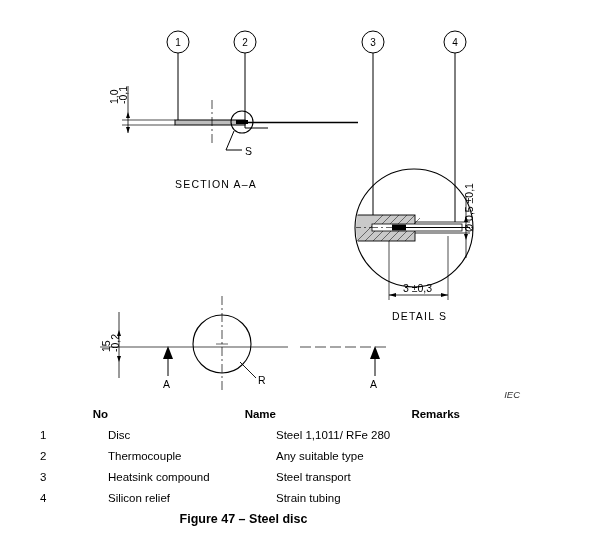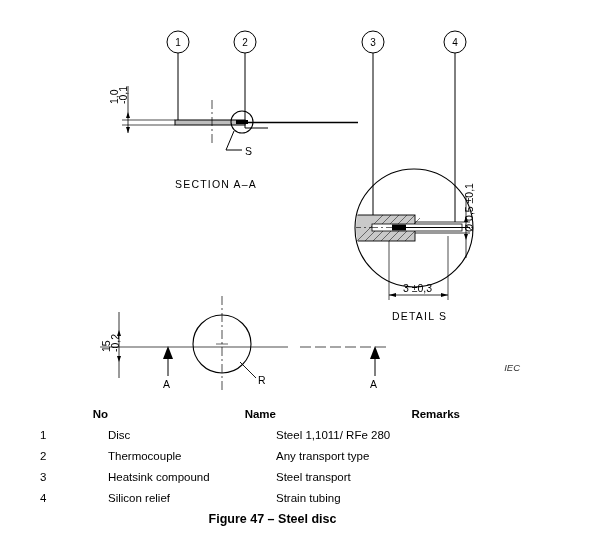--- a/index.html
+++ b/index.html
@@ -46,21 +46,21 @@
   }
 
   .cap {
     font-size: 10.5px;
     font-family: "Liberation Sans", sans-serif;
   }
   .cap-sp { letter-spacing: 1.2px; }
 
   .iec-mark {
     right: 92px;
-    top: 362px;
+    top: 389px;
     font-size: 9.5px;
     font-style: italic;
     color: #333;
   }
 
   
   .parts-table {
     position: absolute;
     left: 40px;
     top: 408px;
@@ -83,21 +83,20 @@
   .col-name { width: 168px; }
   .col-remarks { width: 184px; margin-top: 45px; }
 
   .fig-caption {
     width: 487px;
     left: 0;
     top: 512px;
     text-align: center;
     font-weight: bold;
     font-size: 12.5px;
-    margin-left: 29px;
   }
   svg { display: block; }
   text { fill: #000; }
 </style>
 </head>
 <body>
 
 <div id="root">
 
 
@@ -241,21 +240,21 @@
     </thead>
     <tbody>
       <tr>
         <td>1</td>
         <td>Disc</td>
         <td>Steel 1,1011/ RFe 280</td>
       </tr>
       <tr>
         <td>2</td>
         <td>Thermocouple</td>
-        <td>Any transport type</td>
+        <td>Any suitable type</td>
       </tr>
       <tr>
         <td>3</td>
         <td>Heatsink compound</td>
         <td>Steel transport</td>
       </tr>
       <tr>
         <td>4</td>
         <td>Silicon relief</td>
         <td>Strain tubing</td>

